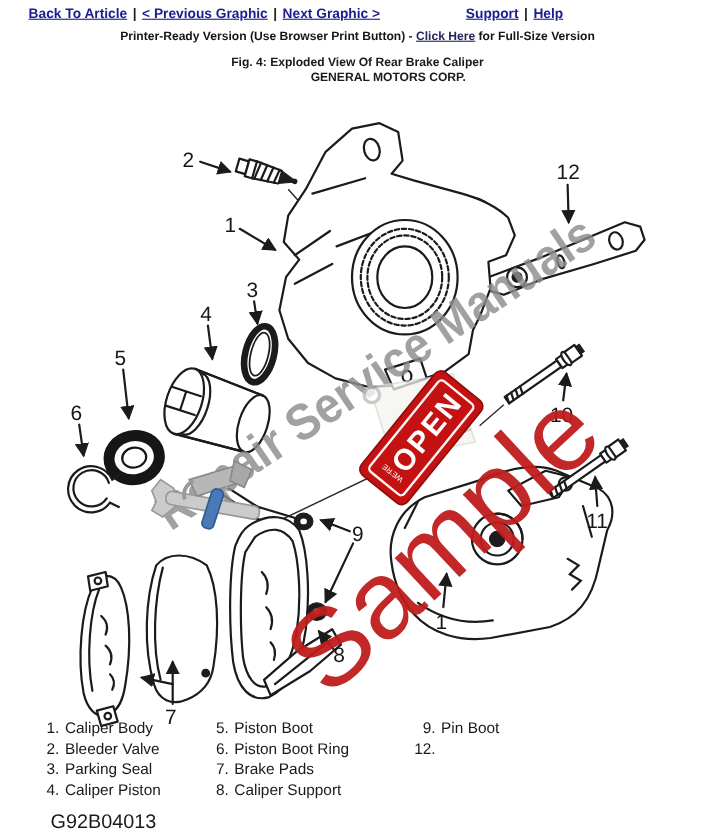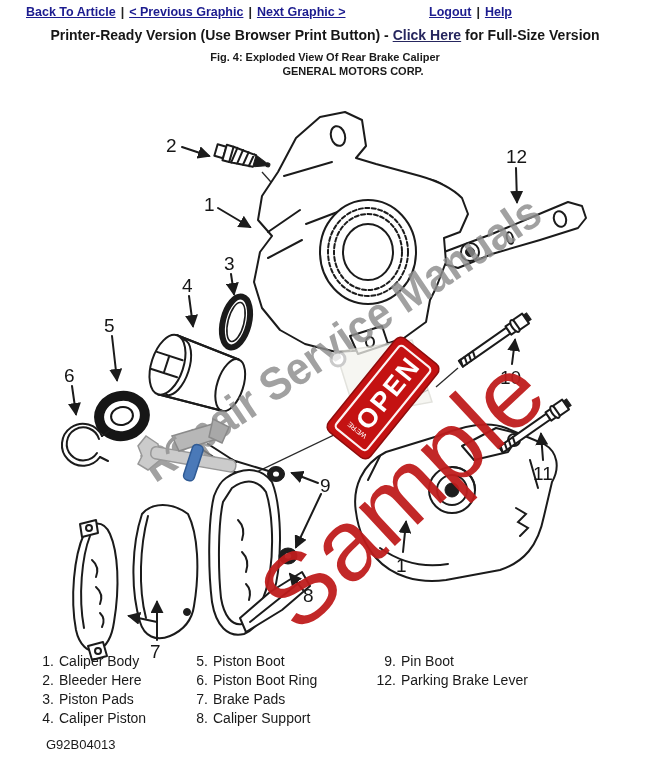--- a/index.html
+++ b/index.html
@@ -5,54 +5,54 @@
   html,body{margin:0;padding:0;background:#fff;}
   #page{position:relative;width:650px;height:764px;background:#fff;overflow:hidden;
         font-family:"Liberation Sans","DejaVu Sans",sans-serif;color:#111;}
   
   .navbar{position:absolute;top:5px;left:0;width:536px;display:flex;justify-content:space-between;
           padding:0 24px 0 26px;box-sizing:border-box;font-size:12.5px;font-weight:bold;}
   .navbar a{color:#1c1c8f;text-decoration:underline;cursor:pointer;white-space:pre;}
   .navsep{color:#222;margin:0 5px;font-weight:bold;}
   
   .printer-line{position:absolute;top:27px;left:0;width:650px;text-align:center;
-                font-size:14px;font-weight:bold;color:#161616;}
+                font-size:11px;font-weight:bold;color:#161616;}
   .printer-line a{color:#26265e;text-decoration:underline;cursor:pointer;}
   .fig-title{position:absolute;top:51px;left:0;width:650px;text-align:center;
              font-size:11px;font-weight:bold;color:#1a1a1a;}
   .mfr-title{position:absolute;top:65px;left:0;width:650px;text-align:center;
              font-size:11px;font-weight:bold;color:#1a1a1a;margin-left:28px;}
   
   svg#diagram{position:absolute;top:0;left:0;}
   .art{stroke:#1b1b1b;stroke-width:2;fill:#fff;stroke-linejoin:round;stroke-linecap:round;}
   .lin{stroke:#1b1b1b;stroke-width:2;fill:none;stroke-linecap:round;}
   .thin{stroke:#2a2a2a;stroke-width:1.3;fill:none;}
   .dark{fill:#1d1d1d;stroke:#1d1d1d;}
   .cl{font-size:19px;fill:#161616;font-family:"Liberation Sans",sans-serif;}
   
   .legend{position:absolute;top:652px;left:0;width:650px;font-size:14px;color:#1a1a1a;}
   .lcol{position:absolute;top:0;}
   .lrow{display:flex;line-height:19px;}
   .pn{text-align:right;margin-right:5px;}
   .lcol1{left:38px;} .lcol1 .pn{width:16px;}
   .lcol2{left:192px;} .lcol2 .pn{width:16px;}
   .lcol3{left:372px;} .lcol3 .pn{width:24px;}
-  .figcode{position:absolute;top:737px;left:46px;font-size:13px;color:#1a1a1a;}
+  .figcode{position:absolute;top:737px;left:46px;font-size:18px;color:#1a1a1a;}
 </style>
 </head>
 <body>
 
 <div id="page">
 
   <div class="navbar">
     <div>
       <a>Back To Article</a><span class="navsep">|</span><a>&lt; Previous Graphic</a><span class="navsep">|</span><a>Next Graphic &gt;</a>
     </div>
     <div>
-      <a>Logout</a><span class="navsep">|</span><a>Help</a>
+      <a>Support</a><span class="navsep">|</span><a>Help</a>
     </div>
   </div>
 
   <div class="printer-line"><span>Printer-Ready Version (Use Browser Print Button) - </span><a>Click Here</a><span> for Full-Size Version</span></div>
   <div class="fig-title">Fig. 4: Exploded View Of Rear Brake Caliper</div>
   <div class="mfr-title">GENERAL MOTORS CORP.</div>
 
   <svg id="diagram" width="650" height="764" viewBox="0 0 650 764">
     <defs>
       <marker id="arr" viewBox="0 0 10 10" refX="8.5" refY="5" markerWidth="6.5" markerHeight="6.5" orient="auto-start-reverse">
@@ -241,25 +241,25 @@
   </svg>
 
   <div class="legend">
     <div class="lcol lcol1">
       <div class="lrow">
           <span class="pn">1.</span>
           <span>Caliper Body</span>
         </div>
       <div class="lrow">
           <span class="pn">2.</span>
-          <span>Bleeder Here</span>
+          <span>Bleeder Valve</span>
         </div>
       <div class="lrow">
           <span class="pn">3.</span>
-          <span>Piston Pads</span>
+          <span>Parking Seal</span>
         </div>
       <div class="lrow">
           <span class="pn">4.</span>
           <span>Caliper Piston</span>
         </div>
     </div>
     <div class="lcol lcol2">
       <div class="lrow">
           <span class="pn">5.</span>
           <span>Piston Boot</span>
@@ -277,19 +277,18 @@
           <span>Caliper Support</span>
         </div>
     </div>
     <div class="lcol lcol3">
       <div class="lrow">
           <span class="pn">9.</span>
           <span>Pin Boot</span>
         </div>
       <div class="lrow">
           <span class="pn">12.</span>
-          <span>Parking Brake Lever</span>
         </div>
     </div>
   </div>
 
   <div class="figcode">G92B04013</div>
 </div>
 
 </body></html>

